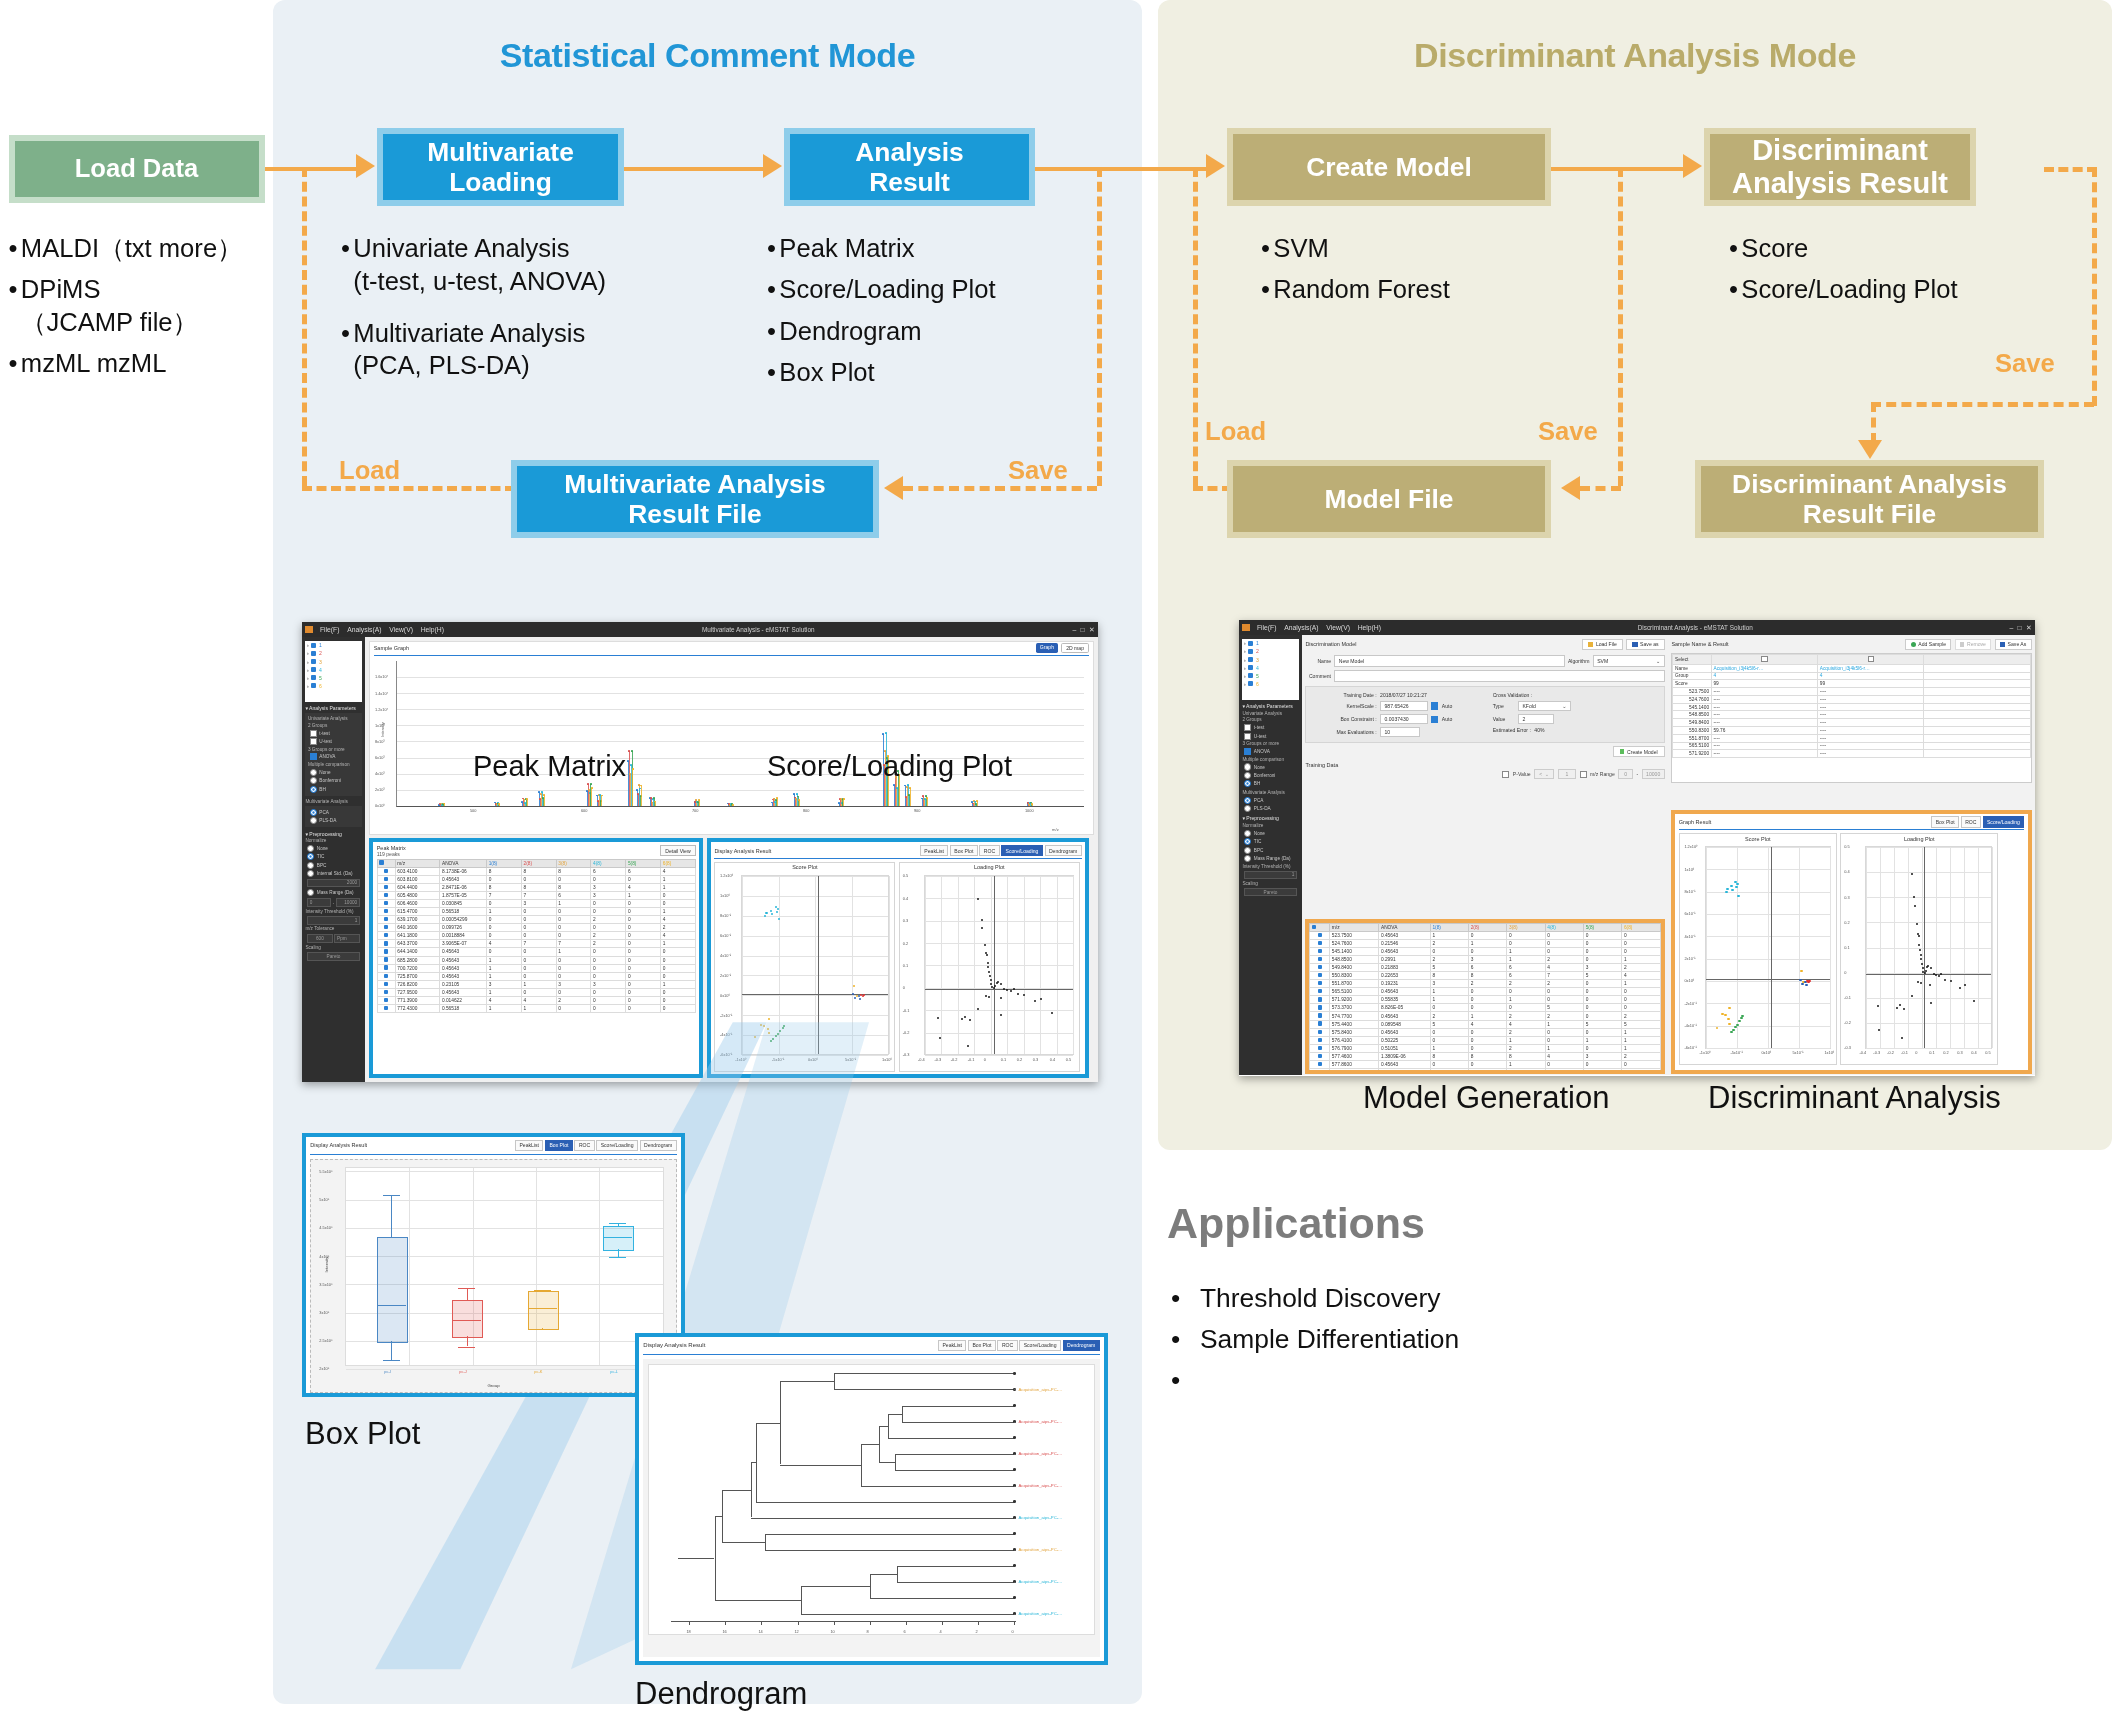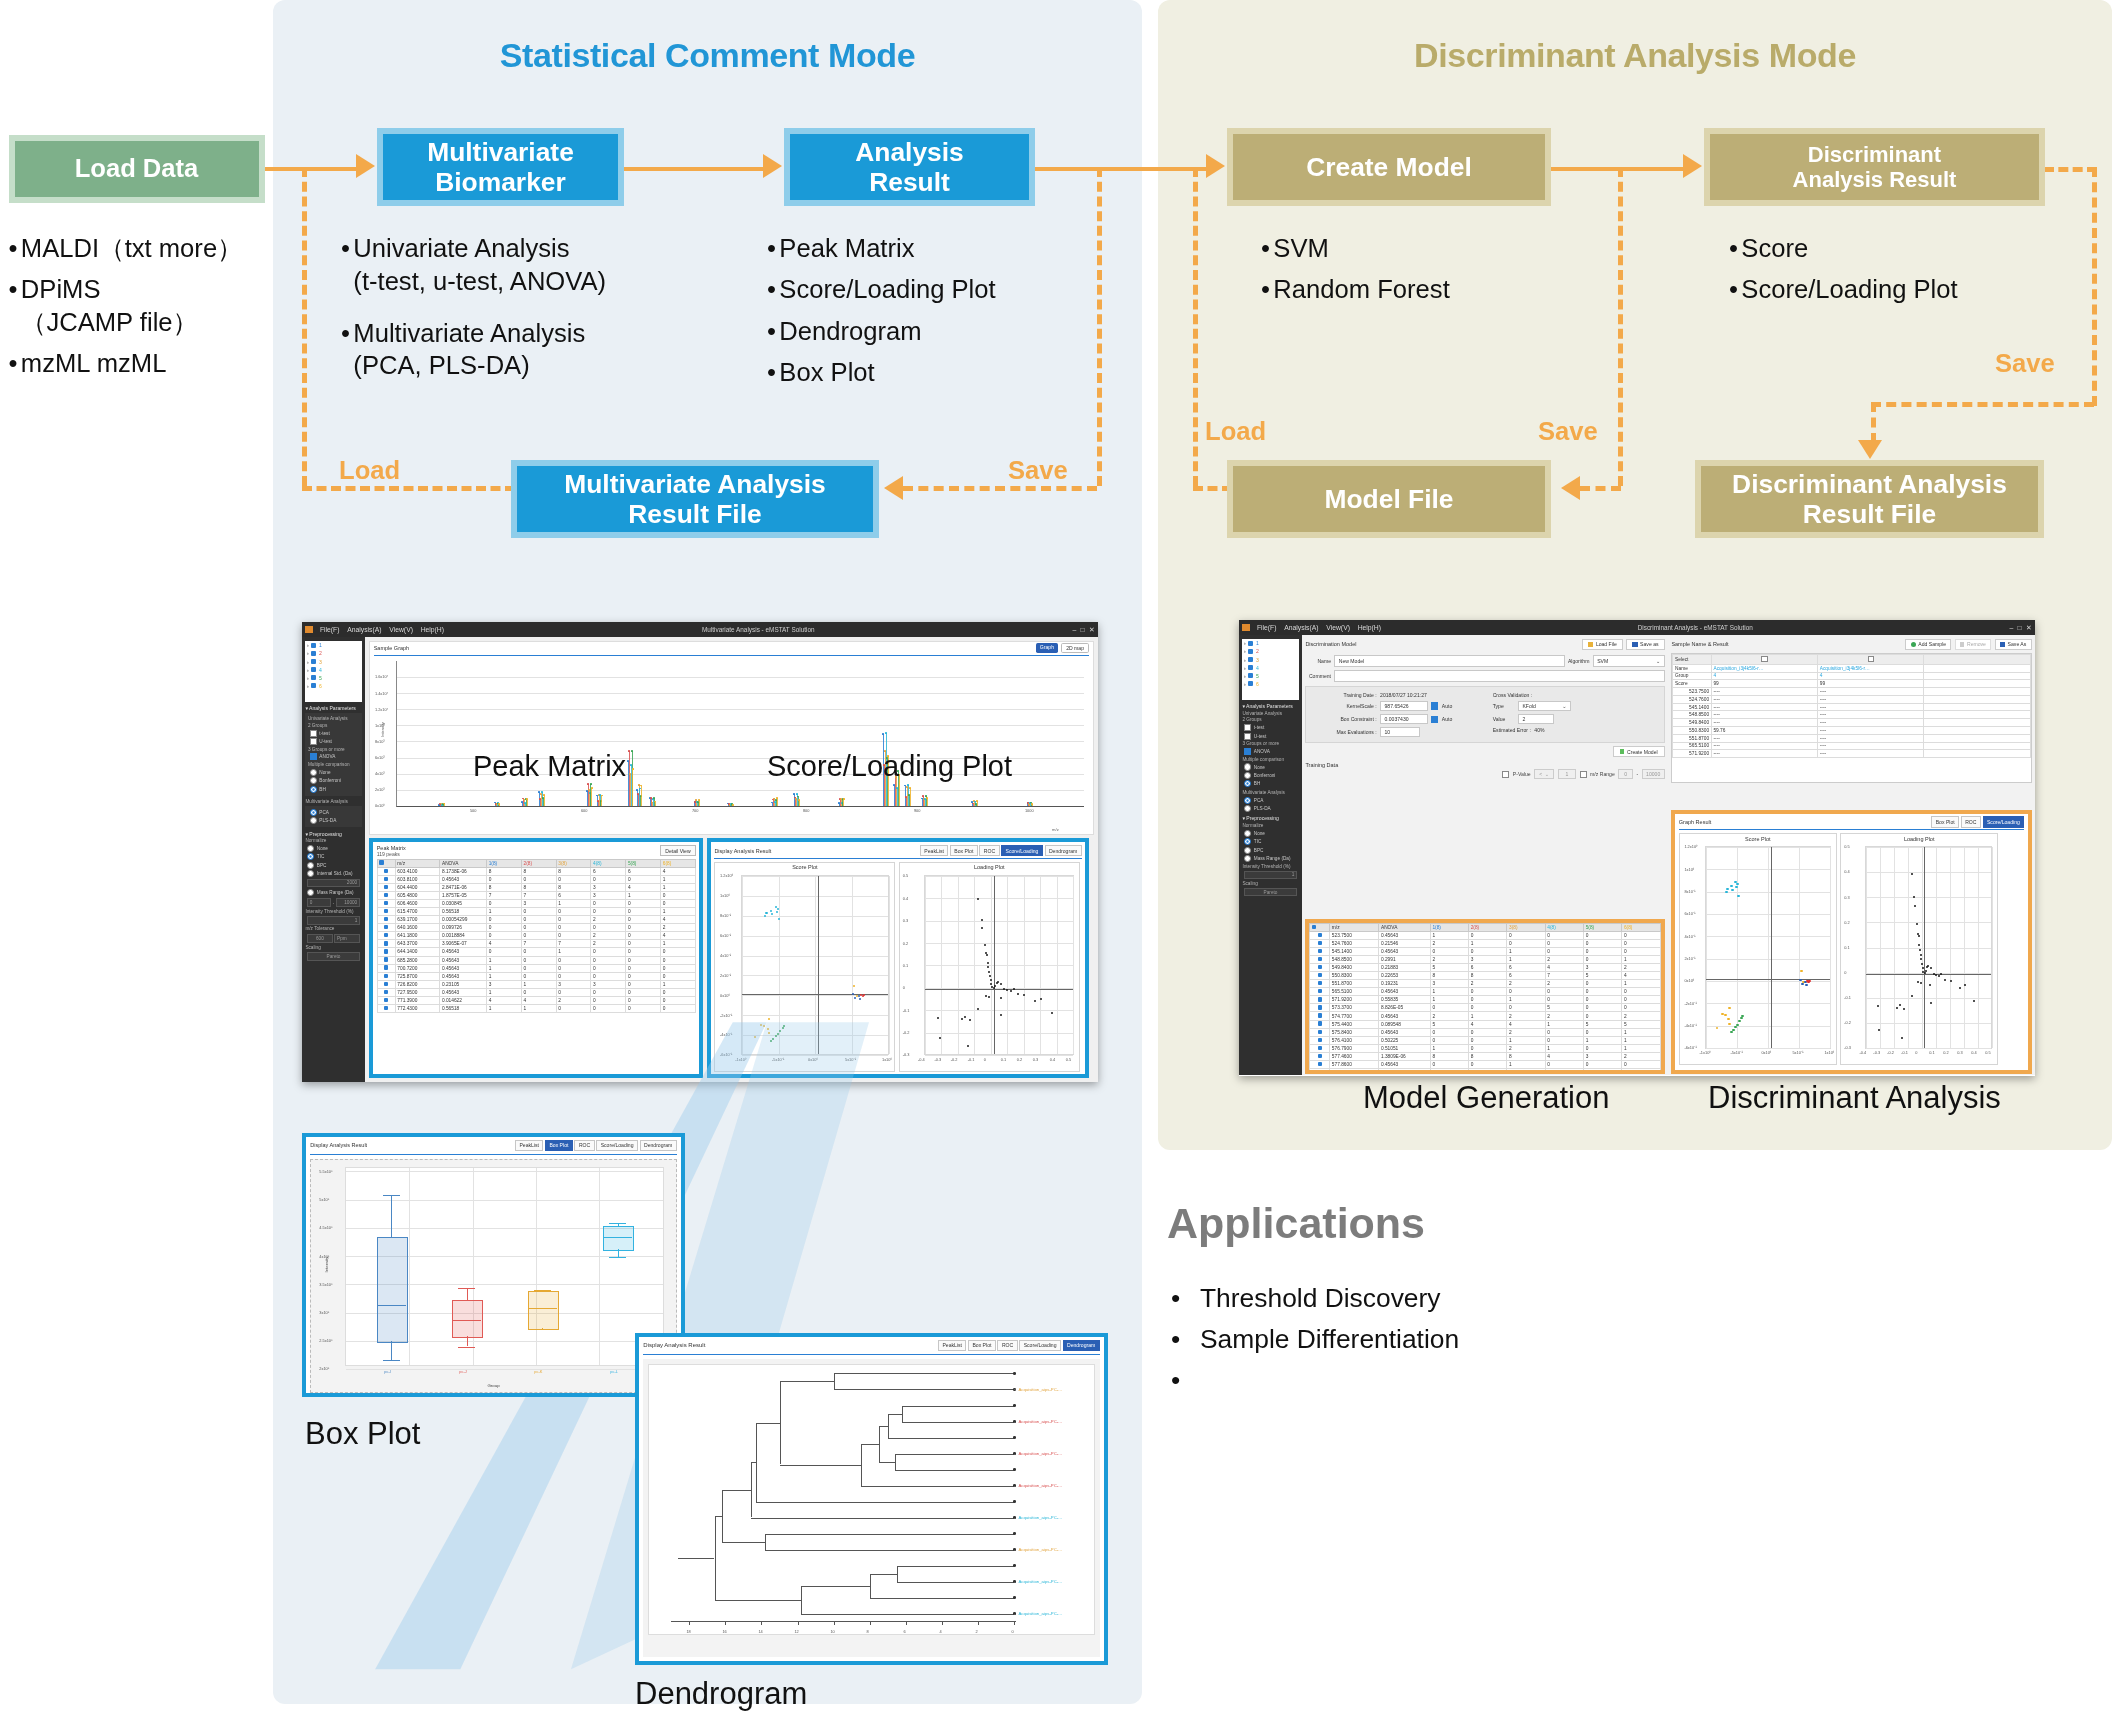--- a/index.html
+++ b/index.html
@@ -35,21 +35,21 @@
     line-height:1.15;box-sizing:border-box;
   }
   .pbox.green{background:#7eb08a;border:6px solid #c5dec9;}
   .pbox.blue{background:#1a9ad7;border:6px solid #8ecdea;}
   .pbox.gold{background:#bcae76;border:6px solid #dcd4ad;}
 
   #box-load{left:8.5px;top:135px;width:256px;height:68px;font-size:25.6px;}
   #box-mva{left:377px;top:128px;width:247px;height:78px;font-size:26.4px;}
   #box-ares{left:784px;top:128px;width:251px;height:78px;font-size:26.4px;}
   #box-create{left:1227px;top:128px;width:324px;height:78px;font-size:26.4px;}
-  #box-dres{left:1704px;top:128px;width:341px;height:78px;font-size:22px;}
+  #box-dres{left:1704px;top:128px;width:272px;height:78px;font-size:29px;}
   #box-mvafile{left:511px;top:460px;width:368px;height:78px;font-size:26.4px;}
   #box-modelfile{left:1227px;top:460px;width:324px;height:78px;font-size:26.4px;}
   #box-dresfile{left:1695px;top:460px;width:349px;height:78px;font-size:26.4px;}
 
   
   .blist{font-size:25.6px;color:#111;line-height:1.28;}
   .blist .li{display:flex;align-items:flex-start;margin-bottom:8.5px;}
   .blist .dot{flex:0 0 auto;margin-right:3.4px;}
   .blist .txt{white-space:pre-line;}
 
@@ -177,21 +177,21 @@
 <div class="abs dash-h" style="left:1871px;top:402px;width:223px;"></div>
 <div class="abs dash-v" style="left:1871px;top:402px;height:41px;"></div>
 <div class="abs arrow-d" style="left:1858px;top:440px;"></div>
 <div class="abs svlabel" style="left:1995px;top:349px;">Save</div>
 
 <div class="abs pbox green" id="box-load">
     <span>Load Data</span>
   </div>
 <div class="abs pbox blue" id="box-mva">
     <span style="white-space:pre-line">Multivariate
-Biomarker</span>
+Loading</span>
   </div>
 <div class="abs pbox blue" id="box-ares">
     <span style="white-space:pre-line">Analysis
 Result</span>
   </div>
 <div class="abs pbox gold" id="box-create">
     <span>Create Model</span>
   </div>
 <div class="abs pbox gold" id="box-dres">
     <span style="white-space:pre-line">Discriminant

